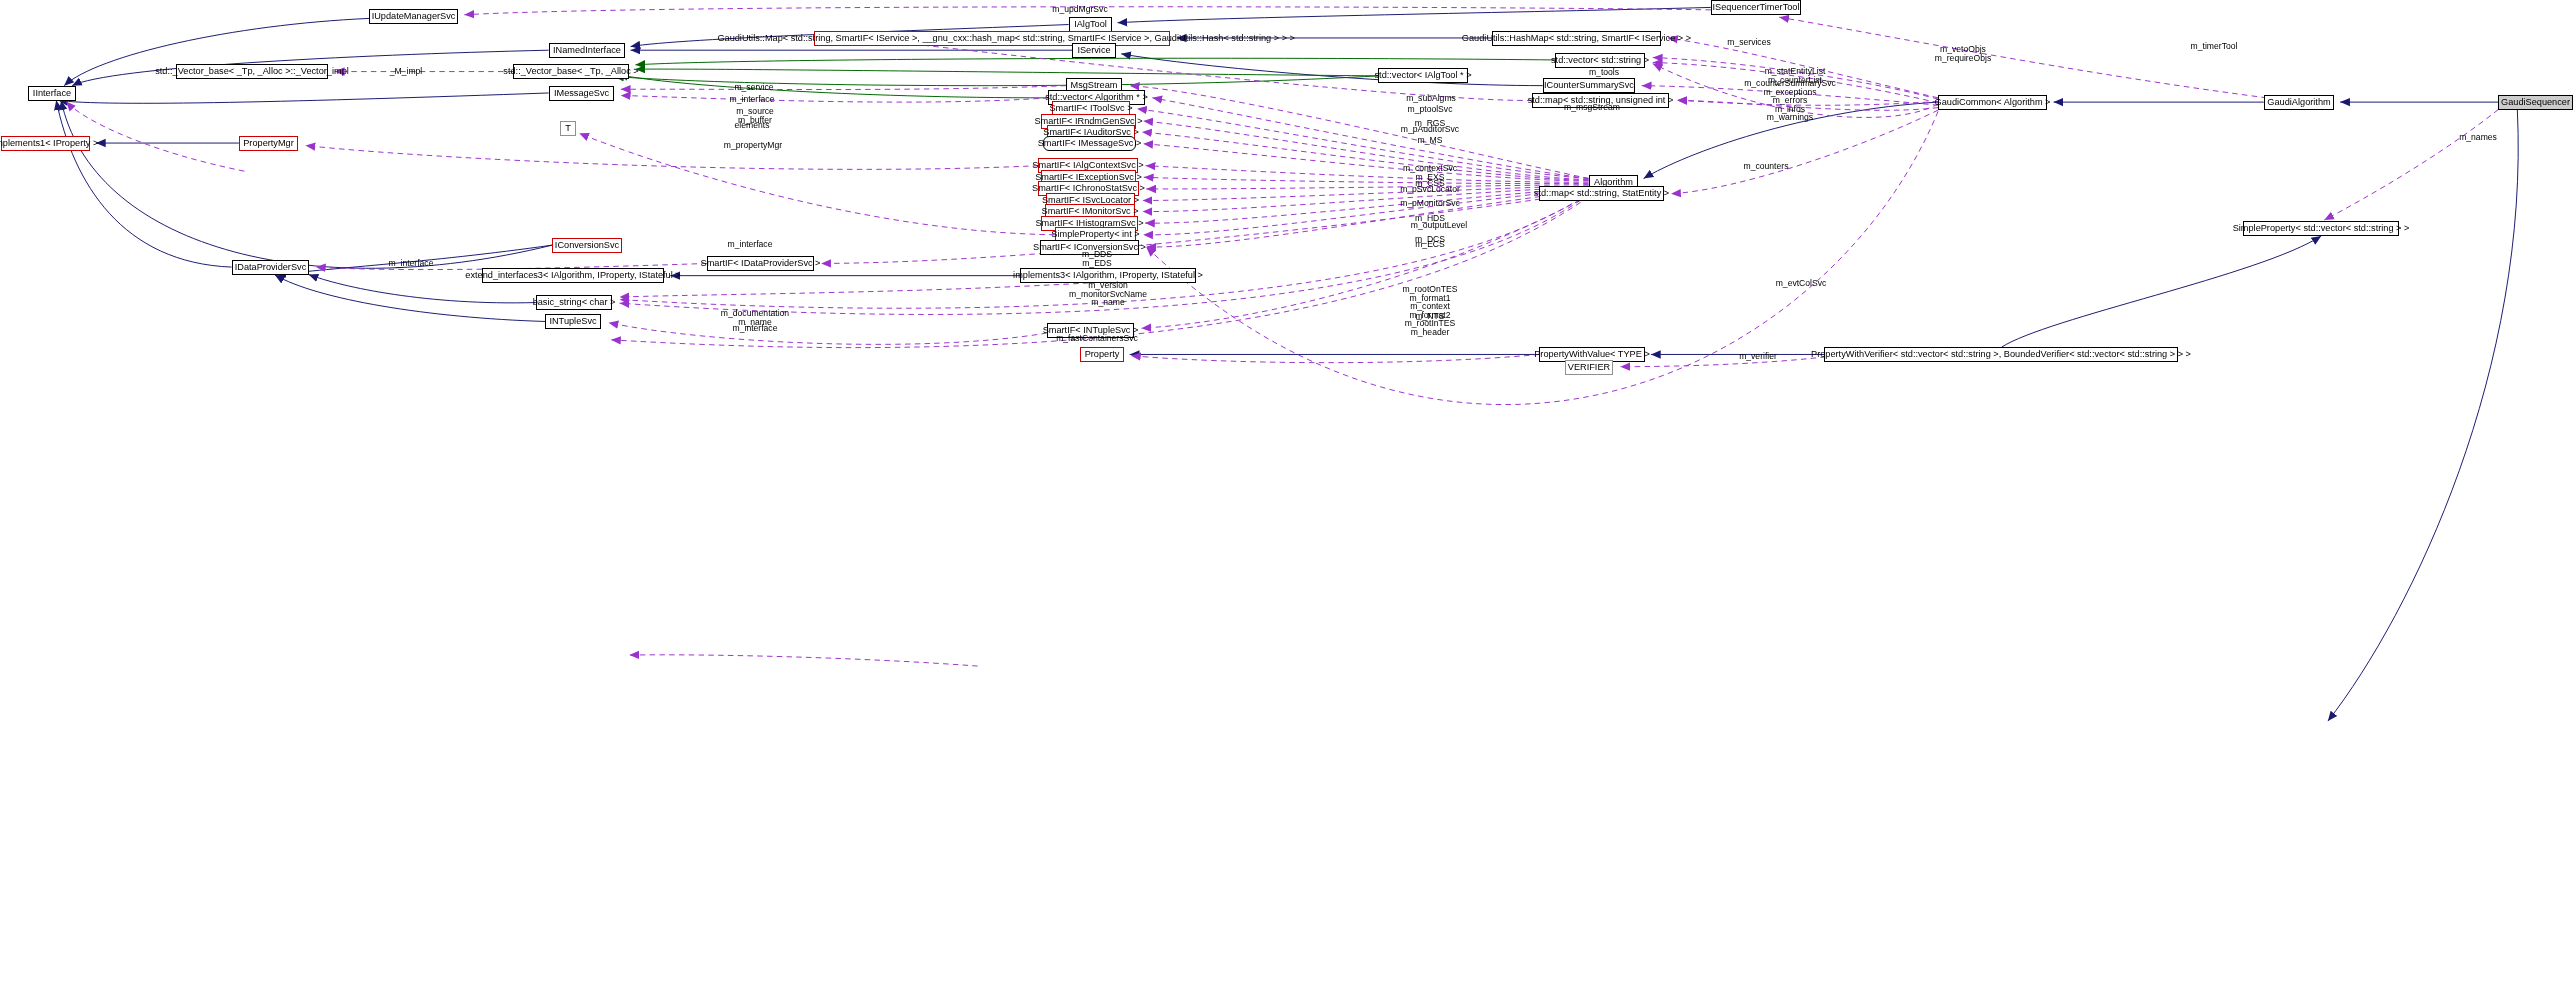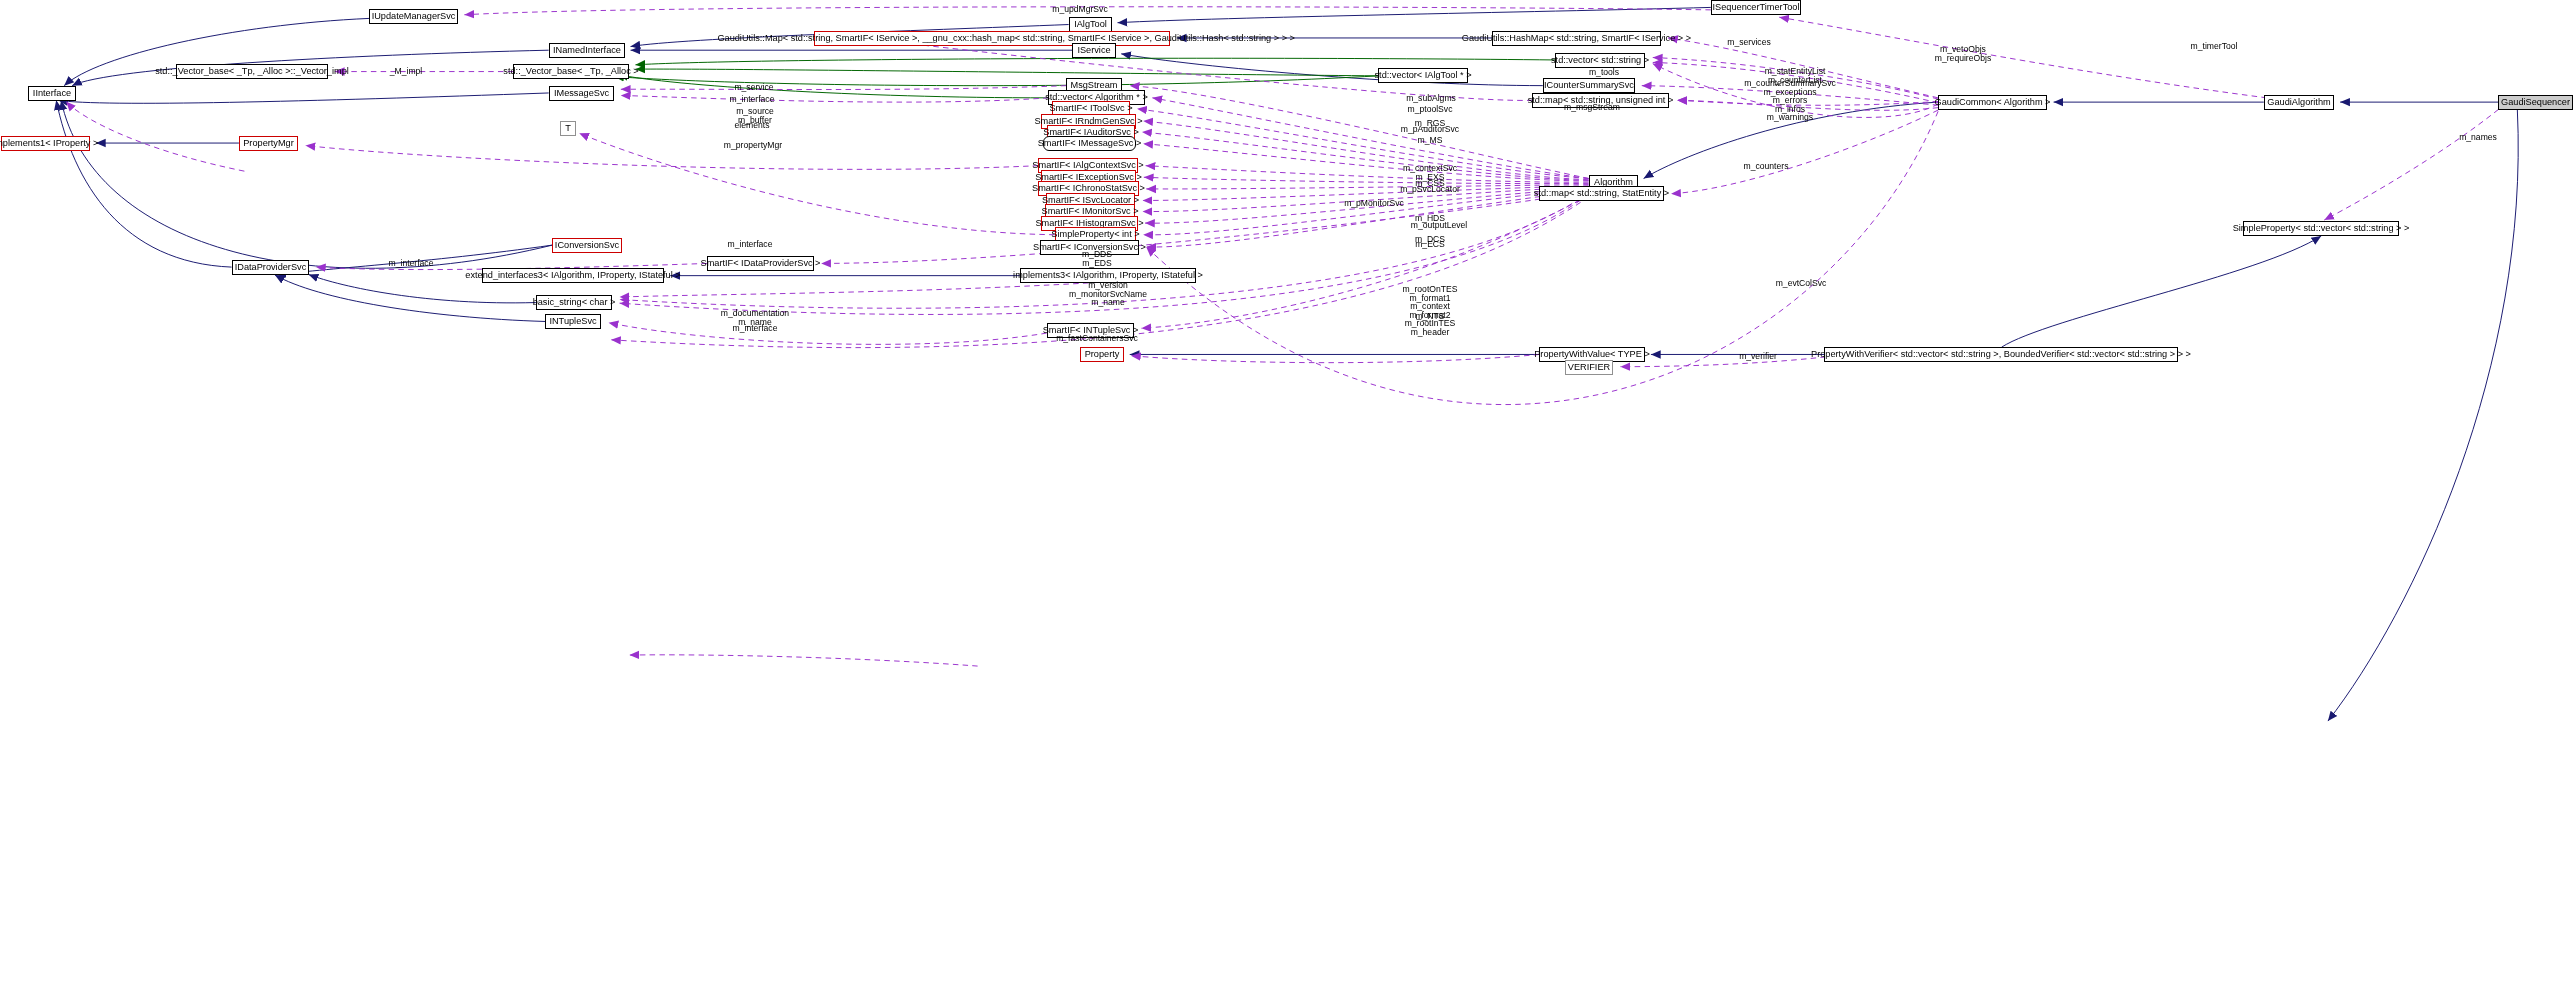--- a/index.html
+++ b/index.html
@@ -422,21 +422,21 @@
       </div>
       <div class="edge-label" style="left: 1430px; top: 179px;">
         <div>m_CSS</div>
       </div>
       <div class="edge-label" style="left: 1430px; top: 185px;">
         <div>m_pSvcLocator</div>
       </div>
       <div class="edge-label" style="left: 1766px; top: 162px;">
         <div>m_counters</div>
       </div>
-      <div class="edge-label" style="left: 1374px; top: 199px;">
+      <div class="edge-label" style="left: 1430px; top: 199px;">
         <div>m_pMonitorSvc</div>
       </div>
       <div class="edge-label" style="left: 1430px; top: 214px;">
         <div>m_HDS</div>
       </div>
       <div class="edge-label" style="left: 1430px; top: 221px; padding-left: 18px;">
         <div>m_outputLevel</div>
       </div>
       <div class="edge-label" style="left: 2478px; top: 133px;">
         <div>m_names</div>

